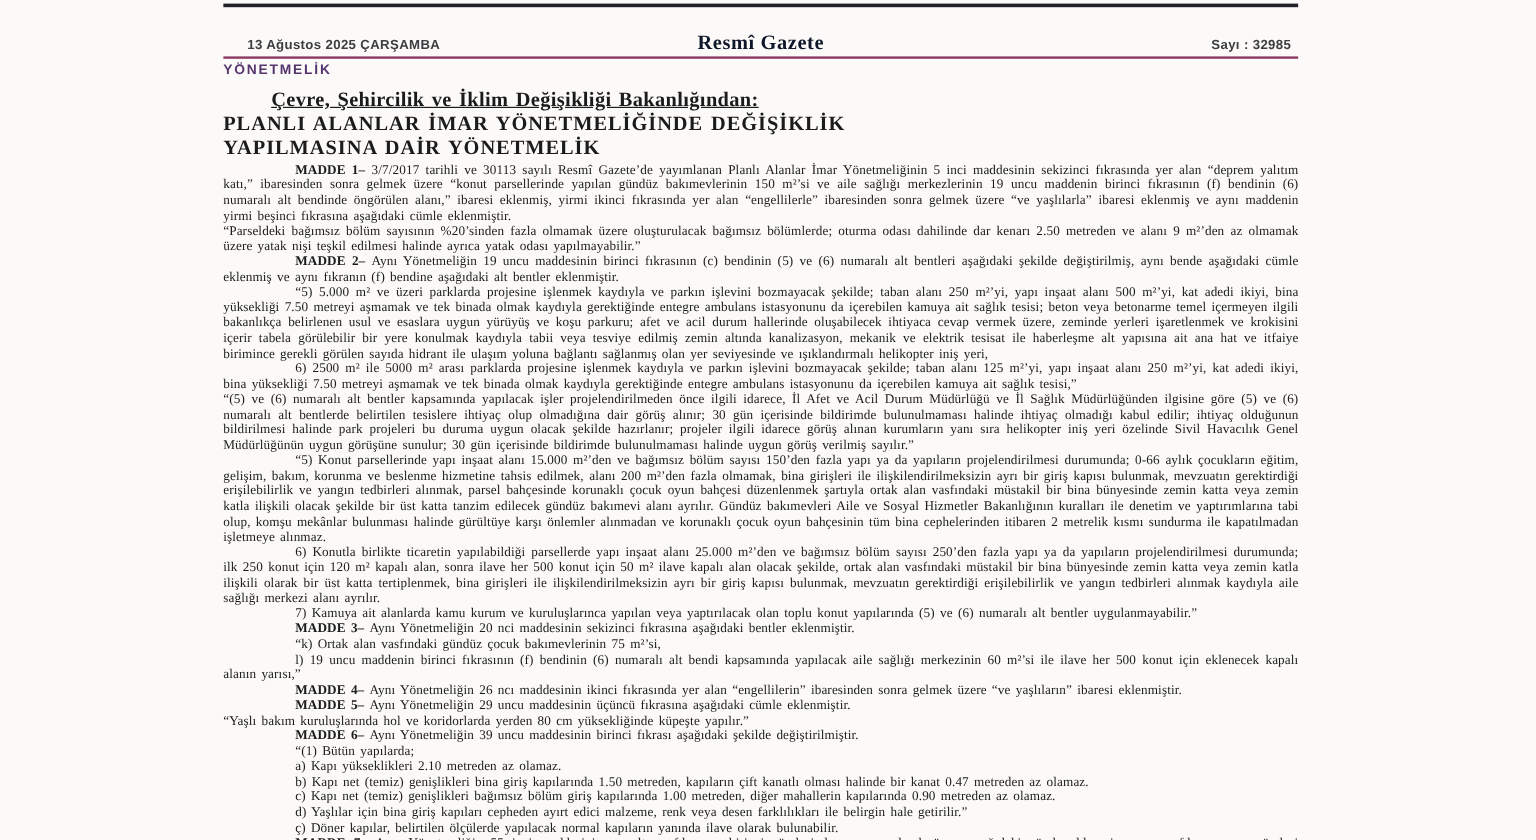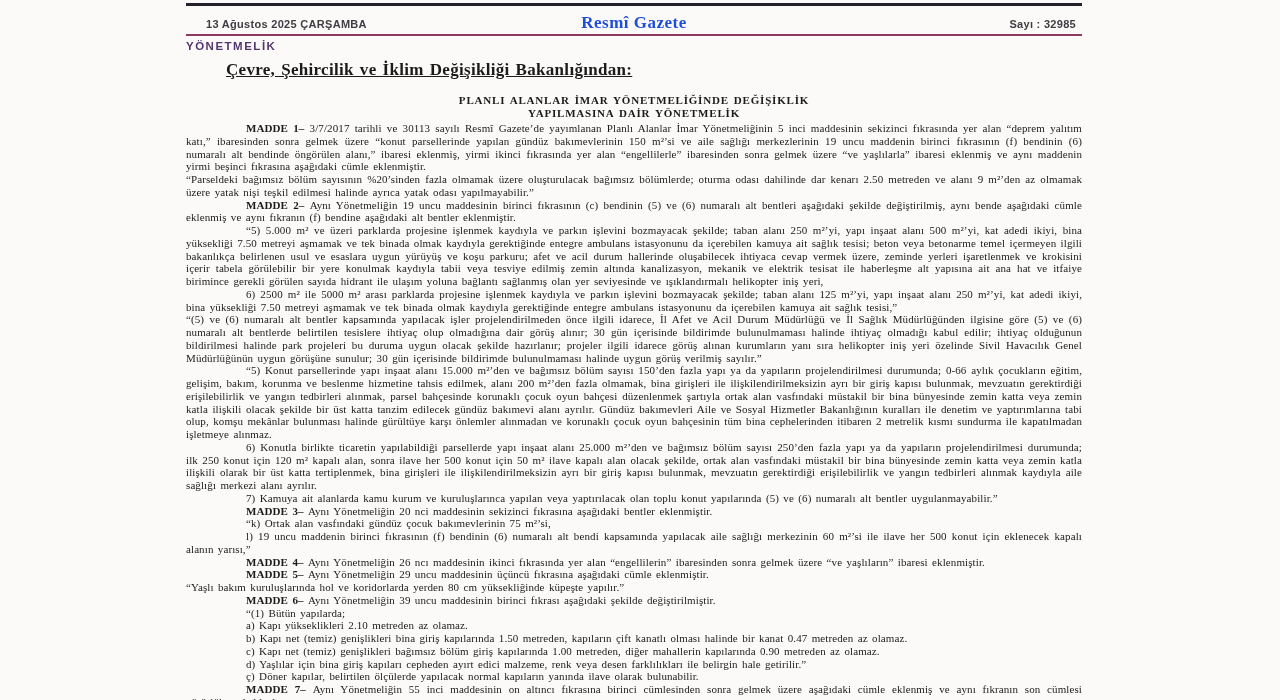--- a/index.html
+++ b/index.html
@@ -22,38 +22,38 @@
   }
   .topline {
     height: 3px;
     background: #23212a;
     margin-top: 3px;
   }
   .masthead {
     display: grid;
     grid-template-columns: 1fr auto 1fr;
     align-items: baseline;
-    padding-top: 7px;
+    padding-top: 20px;
     border-bottom: 2px solid #8d3a62;
     padding-bottom: 1px;
   }
   .masthead .date {
     font-family: "Liberation Sans", sans-serif;
     font-size: 11px;
     font-weight: bold;
     color: #3d3d42;
     justify-self: start;
     padding-left: 20px;
     letter-spacing: 0.3px;
   }
   .masthead .gazette {
     font-family: "Liberation Serif", serif;
     font-size: 17px;
     font-weight: bold;
-    color: #1d4ed8;
+    color: #0f172a;
     justify-self: center;
     letter-spacing: 0.5px;
   }
   .masthead .issue {
     font-family: "Liberation Sans", sans-serif;
     font-size: 11px;
     font-weight: bold;
     color: #3d3d42;
     justify-self: end;
     padding-right: 6px;
@@ -70,26 +70,25 @@
   }
   .ministry {
     margin-top: 8px;
     margin-left: 40px;
     font-size: 17px;
     font-weight: bold;
     text-decoration: underline;
     letter-spacing: 0.3px;
   }
   .doc-title {
-    text-align: center;
-    font-size: 11px;
+    font-size: 17px;
     font-weight: bold;
     letter-spacing: 0.8px;
     line-height: 1.2;
-    margin-top: 14px;
+    margin-top: 0;
     margin-bottom: 2px;
   }
   .doc-body {
     font-size: 11px;
     line-height: 1.16;
     text-align: justify;
     letter-spacing: 0.1px;
     word-spacing: 1.5px;
   }
   .para { margin: 0; }

